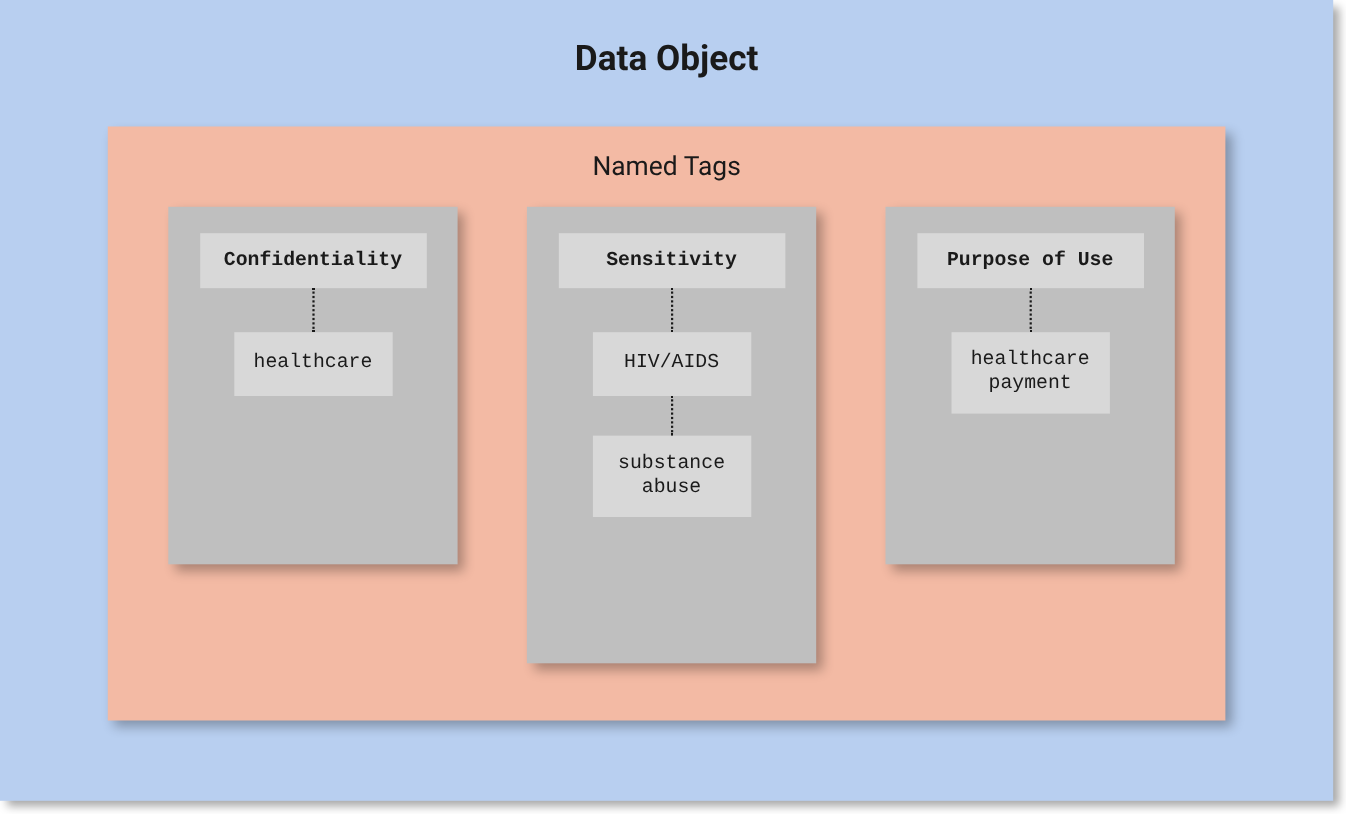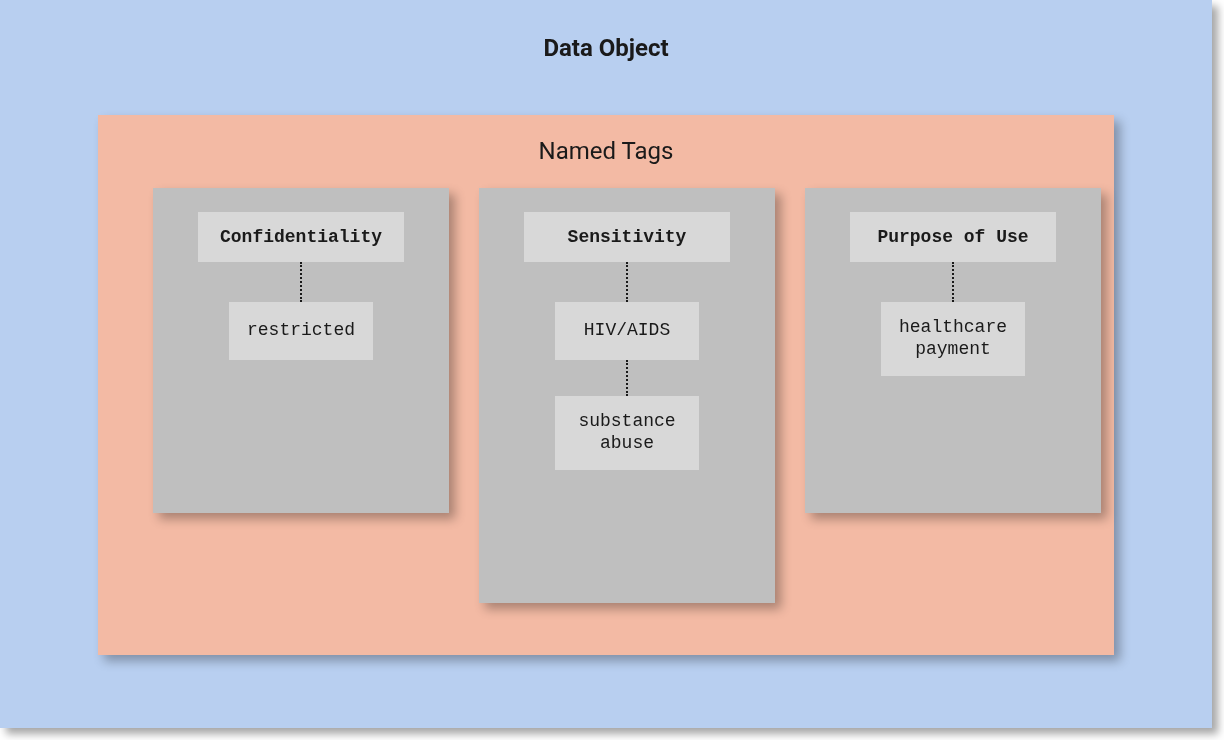--- a/index.html
+++ b/index.html
@@ -14,21 +14,21 @@
     position: absolute;
     left: 0;
     top: 0;
     width: 1212px;
     height: 728px;
     background: #b8cff0;
     box-shadow: 6px 6px 8px rgba(0,0,0,0.35);
   }
   .title {
     text-align: center;
-    font-size: 24px;
+    font-size: 32px;
     font-weight: 700;
     color: #1a1a1a;
     padding-top: 34px;
   }
   .named-tags {
     position: absolute;
     left: 98px;
     top: 115px;
     width: 1016px;
     height: 540px;
@@ -37,21 +37,21 @@
   }
   .named-tags-title {
     text-align: center;
     font-size: 24px;
     font-weight: 400;
     color: #1a1a1a;
     padding-top: 22px;
   }
   .tag-panel {
     position: absolute;
-    width: 296px;
+    width: 263px;
     background: #bfbfbf;
     box-shadow: 6px 6px 10px rgba(0,0,0,0.30);
     display: flex;
     flex-direction: column;
     align-items: center;
     padding: 24px 28px 30px 28px;
   }
   .tag-header {
     width: 206px;
     height: 50px;
@@ -102,21 +102,21 @@
 
   <div class="named-tags">
     <div class="named-tags-title">Named Tags</div>
 
     <div class="hconn" style="left:419px; width:63px;"></div>
     <div class="hconn" style="left:745px; width:63px;"></div>
 
     <div class="tag-panel" style="left:55px; top:73px; height:325px;">
       <div class="tag-header">Confidentiality</div>
       <div class="vconn" style="height:40px;"></div>
-      <div class="tag-value">restricted</div>
+      <div class="tag-value">healthcare</div>
     </div>
 
     <div class="tag-panel" style="left:707px; top:73px; height:325px;">
       <div class="tag-header">Purpose of Use</div>
       <div class="vconn" style="height:40px;"></div>
       <div class="tag-value tall">healthcare payment</div>
     </div>
 
     <div class="tag-panel" style="left:381px; top:73px; height:415px;">
       <div class="tag-header">Sensitivity</div>

